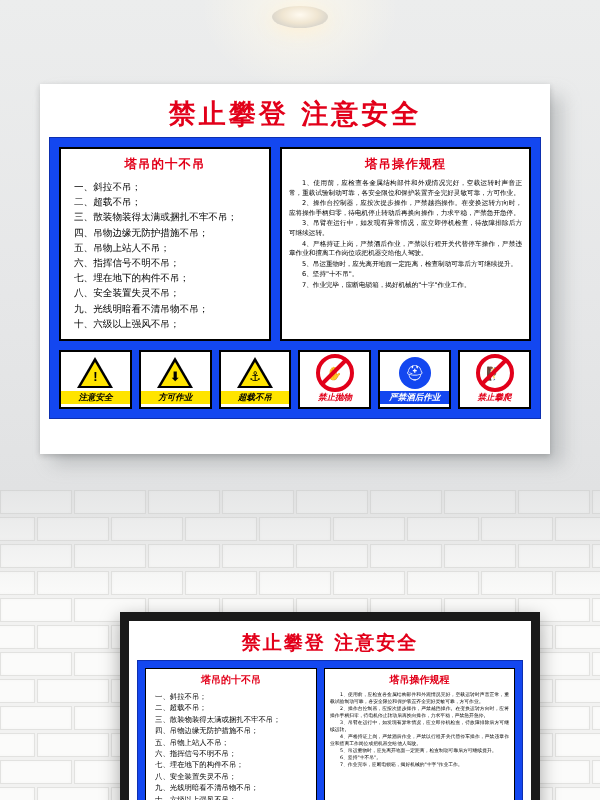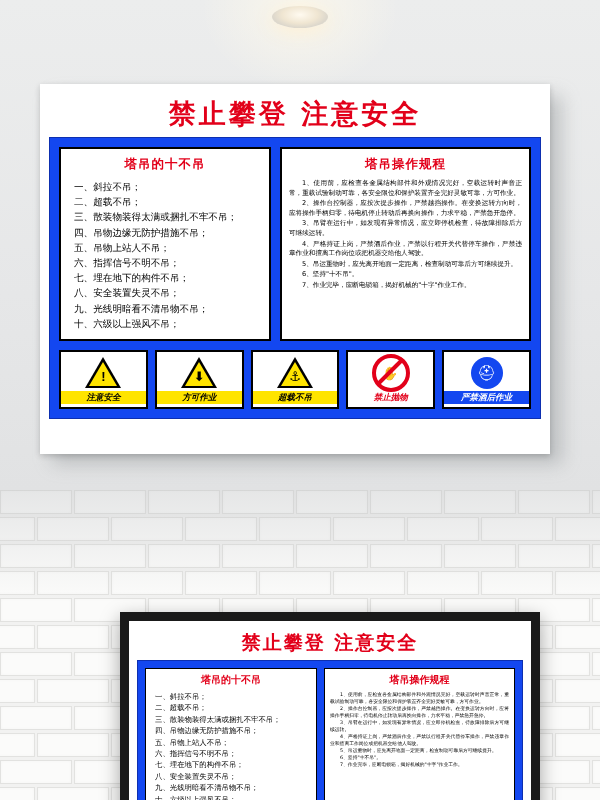--- a/index.html
+++ b/index.html
@@ -253,20 +253,29 @@
 
         <div class="sign">
           <div class="sign-graphic">
             <div class="blue-circ">
                 <span>⛑</span>
               </div>
           </div>
           <div class="sign-label lbl-blue">严禁酒后作业</div>
         </div>
 
+        <div class="sign">
+          <div class="sign-graphic">
+            <div class="circ">
+                <span class="sym">🧗</span>
+                <span class="slash"></span>
+              </div>
+          </div>
+          <div class="sign-label lbl-red">禁止攀爬</div>
+        </div>
 
       </div>
     </div>
   </div>
 </div>
 
 <div class="wall">
   <div id="bricks">
       <div class="brick-row" style="top: 0px;">
         <div class="brick" style="left: 0px; width: 70px;"></div>

